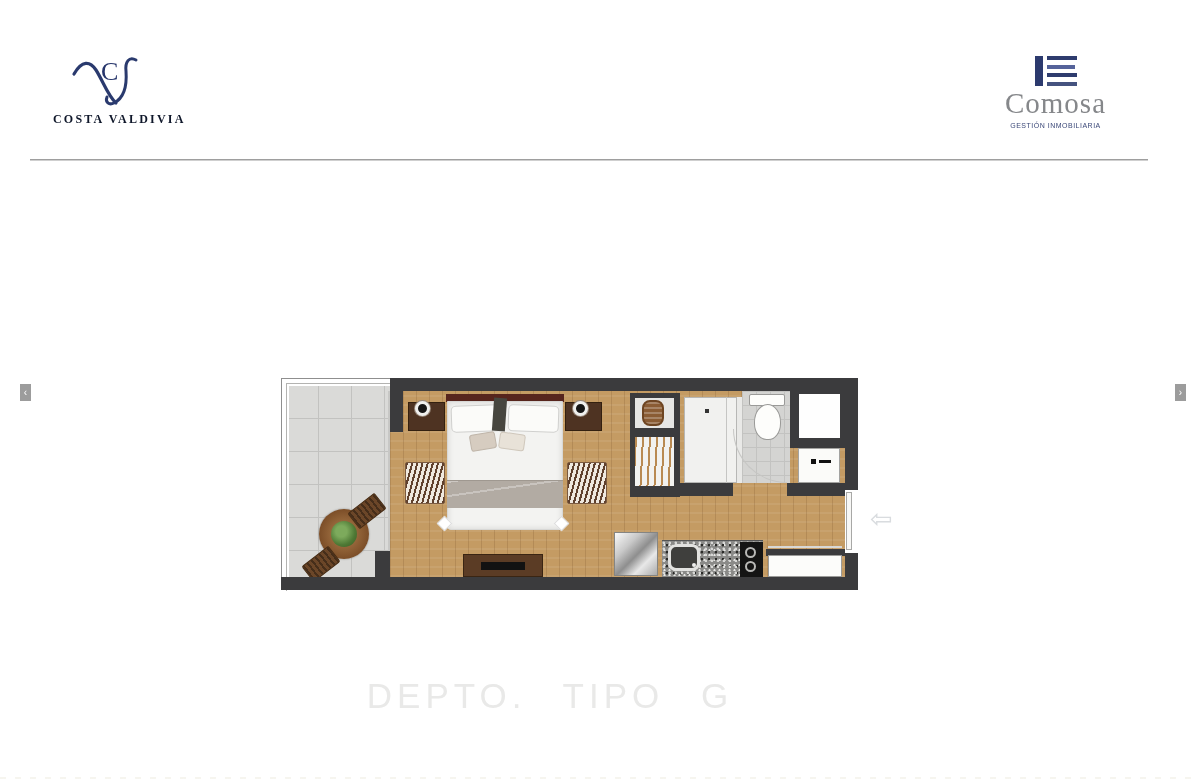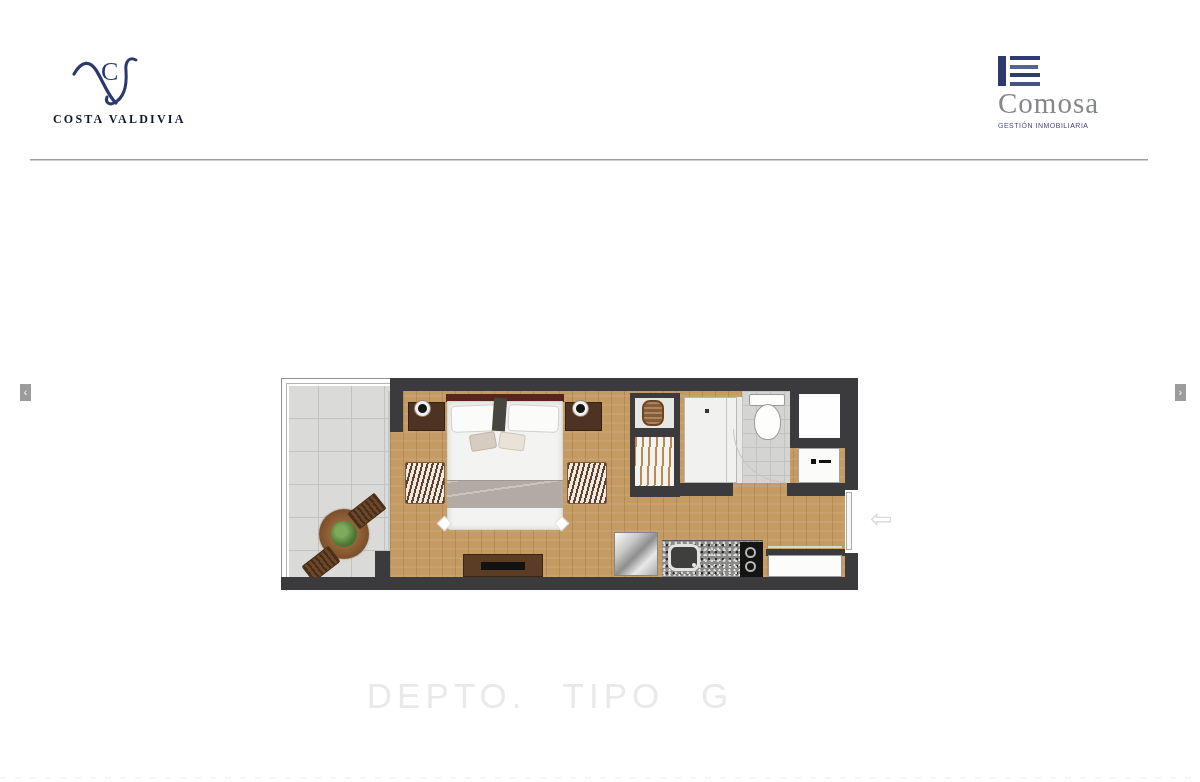--- a/index.html
+++ b/index.html
@@ -7,21 +7,21 @@
     width:1200px;height:782px;position:relative;overflow:hidden;
     background:#ffffff;font-family:"Liberation Sans",sans-serif;
   }
   .a{position:absolute;box-sizing:border-box;}
 
   
   .cv-text{
     font-family:Liberation Serif, serif;font-size:12px;letter-spacing:2.2px;
     font-weight:600;color:#0f172a;white-space:nowrap;
   }
-  .cm-wrap{display:flex;flex-direction:column;align-items:flex-start;}
+  .cm-wrap{display:flex;flex-direction:column;align-items:center;}
   .cm-mark{display:flex;gap:4px;height:30px;}
   .cm-bar{width:8px;height:30px;background:#2c3a6e;}
   .cm-stripes{display:flex;flex-direction:column;justify-content:space-between;height:30px;}
   .cm-stripe{height:4px;}
   .cm-name{
     font-family:"Liberation Serif",serif;font-size:29px;line-height:1;
     color:#85878a;margin-top:3px;letter-spacing:1px;
   }
   .cm-tag{
     font-size:7px;letter-spacing:0.5px;color:#3b4878;margin-top:4px;white-space:nowrap;

